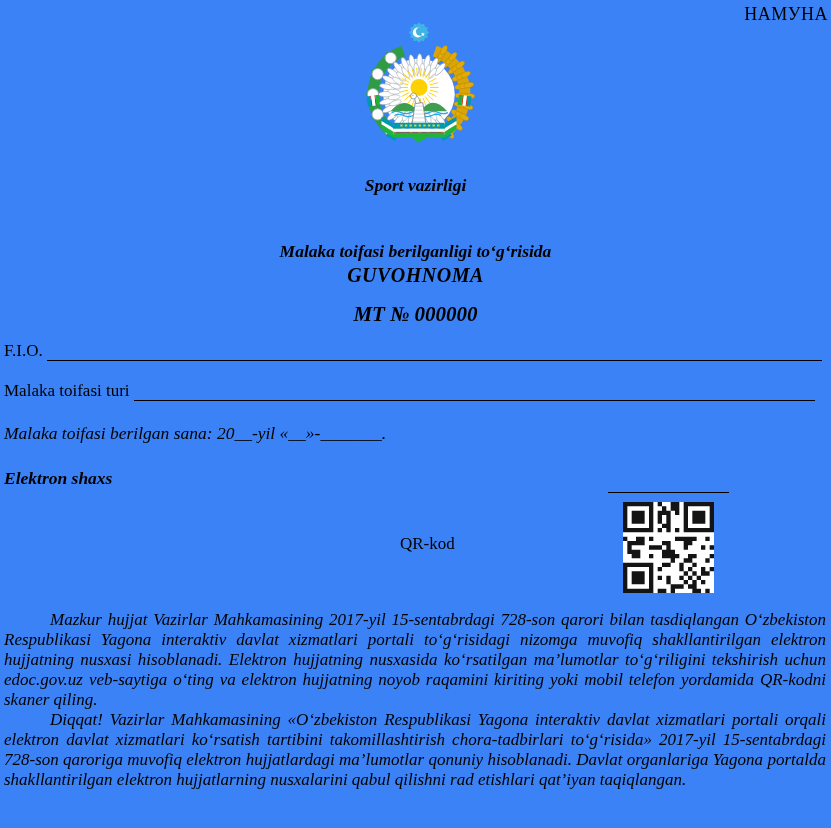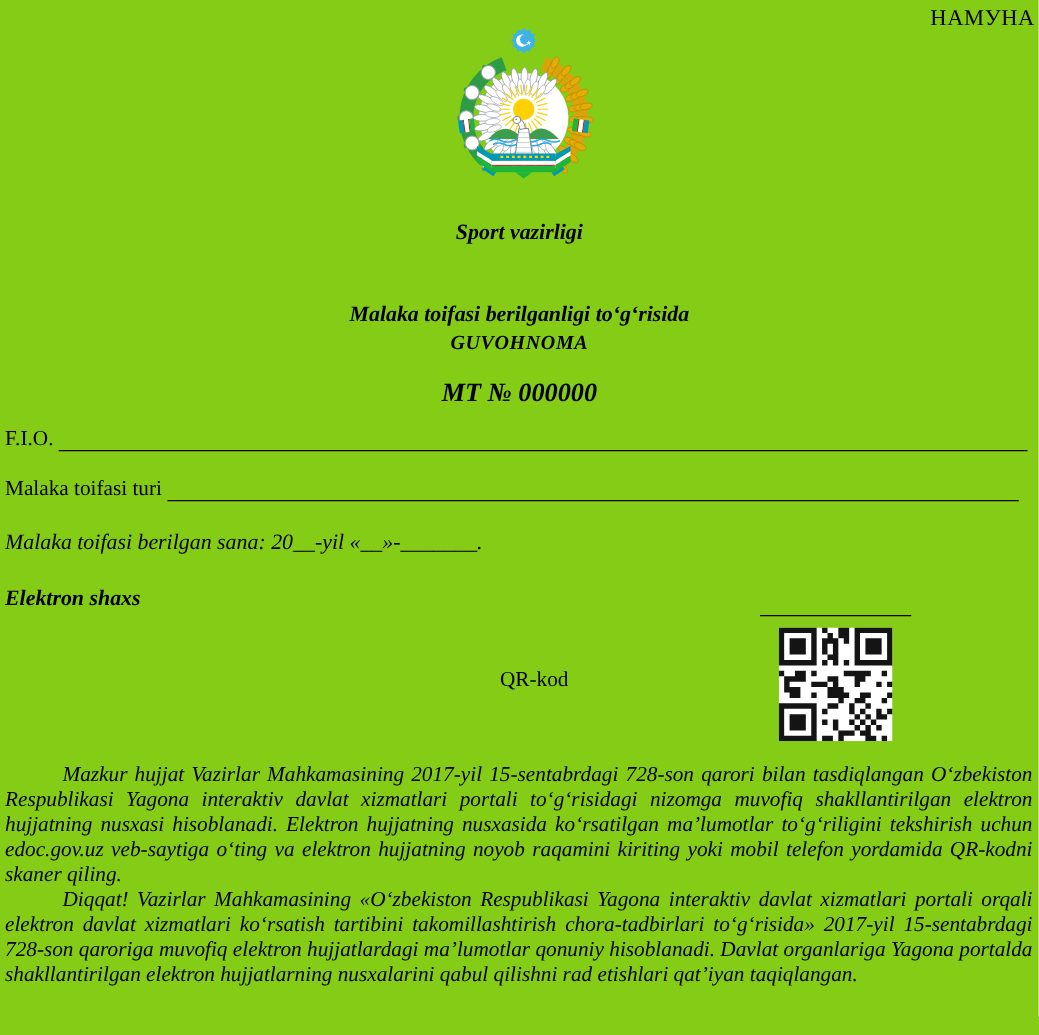--- a/index.html
+++ b/index.html
@@ -1,23 +1,23 @@
 <!DOCTYPE html>
 <html><head>
 <meta charset="utf-8">
 <style>
   html,body{margin:0;padding:0;background:#fff;}
-  .page{position:relative;width:831px;height:828px;background:#84cc16;overflow:hidden;
+  .page{position:relative;width:831px;height:828px;background:#3b82f6;overflow:hidden;
         font-family:"Liberation Serif","DejaVu Serif",serif;color:#000;}
   .watermark{position:absolute;top:4px;right:3px;font-size:18px;letter-spacing:.5px;}
   .emblem{position:absolute;left:355px;top:21px;width:128px;height:132px;}
   .cblock{position:absolute;left:0;width:100%;text-align:center;font-weight:bold;font-style:italic;}
   .org{top:174px;font-size:17.5px;line-height:23px;}
   .titleblock{top:239px;font-size:17.5px;line-height:24px;}
-  .doc-title{font-size:16px;letter-spacing:.5px;}
+  .doc-title{font-size:20px;letter-spacing:.5px;}
   .mt{top:302px;font-size:21px;}
   .field-row{position:absolute;left:4px;display:flex;align-items:flex-end;font-size:17px;}
   .fill{flex:1;border-bottom:1.5px solid #000;margin-left:4px;height:18px;}
   #fio-row{top:341px;right:9px;}
   #turi-row{top:381px;right:16px;}
   #sana-row{top:423px;position:absolute;left:4px;font-style:italic;font-size:17.5px;}
   #official{position:absolute;left:4px;top:468px;font-weight:bold;font-style:italic;font-size:17.5px;}
   #sign-line{position:absolute;left:608px;top:473px;width:121px;height:19px;border-bottom:1.6px solid #000;}
   #qr-label{position:absolute;left:400px;top:534px;font-size:17px;}
   #qr{position:absolute;left:623px;top:502px;width:91px;height:91px;}

